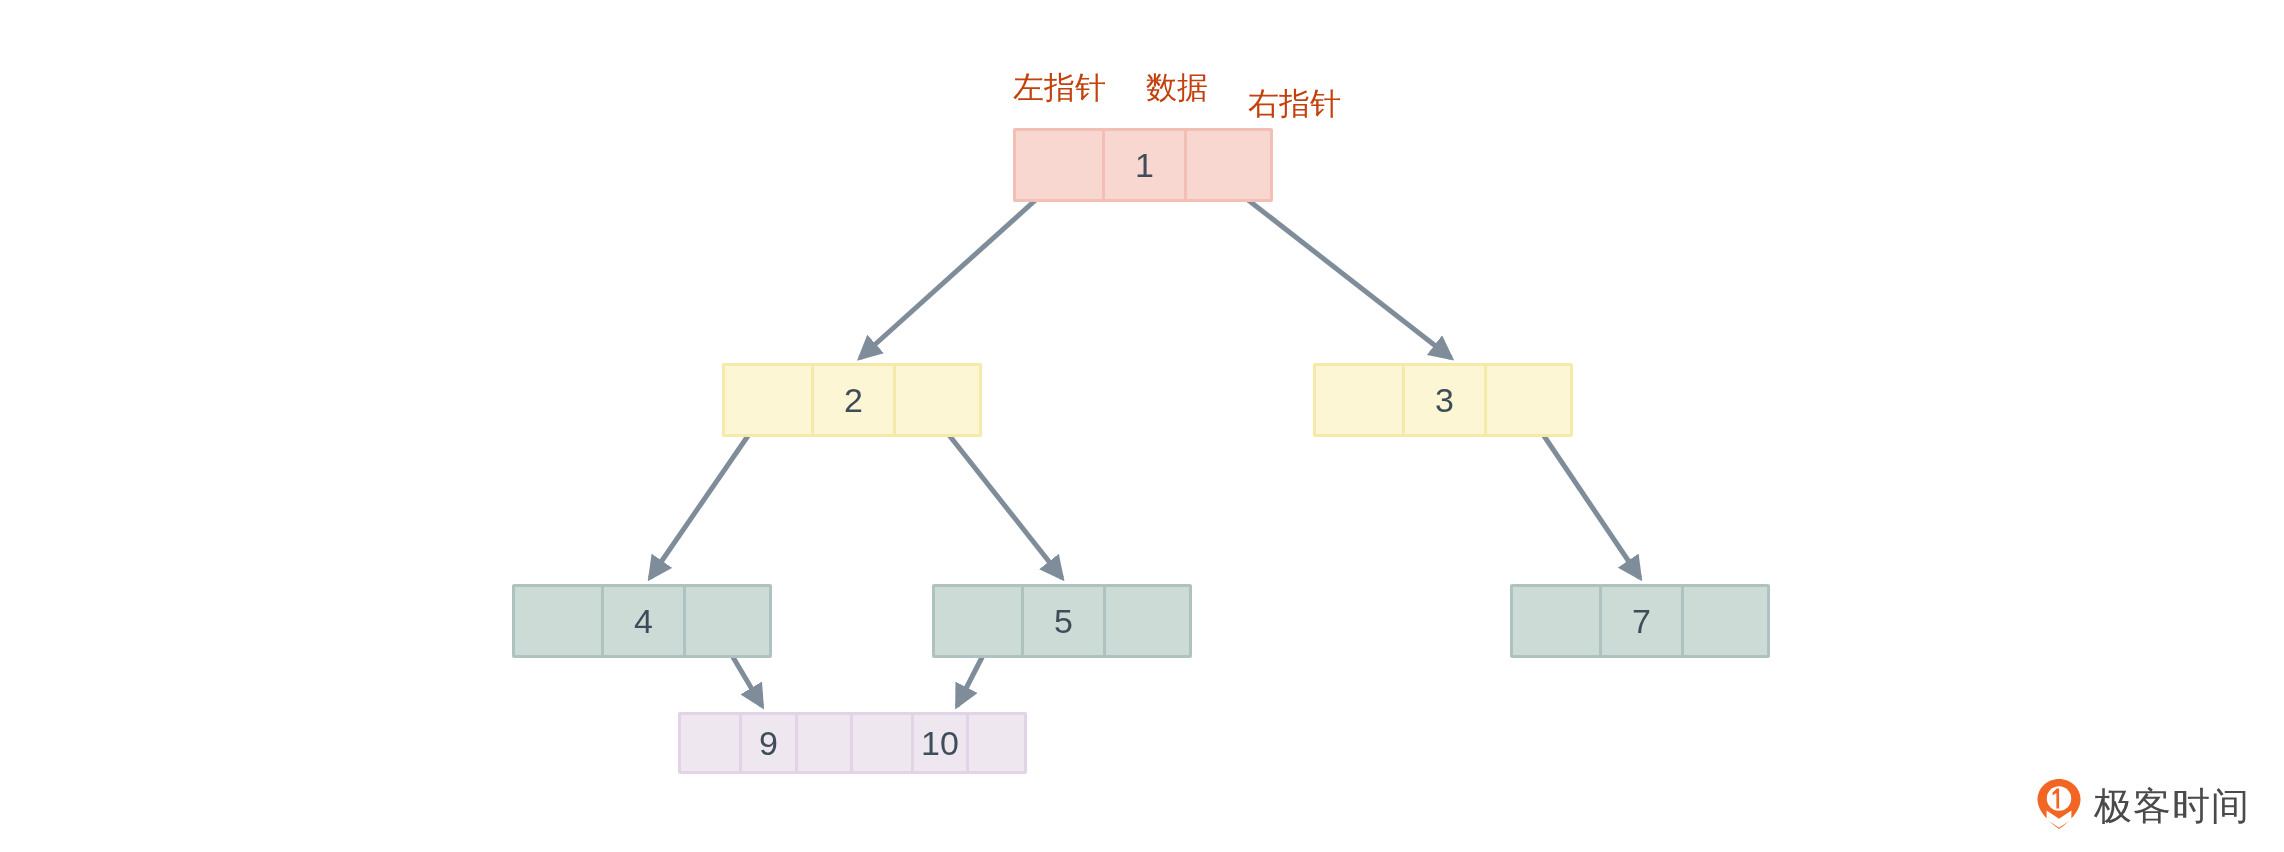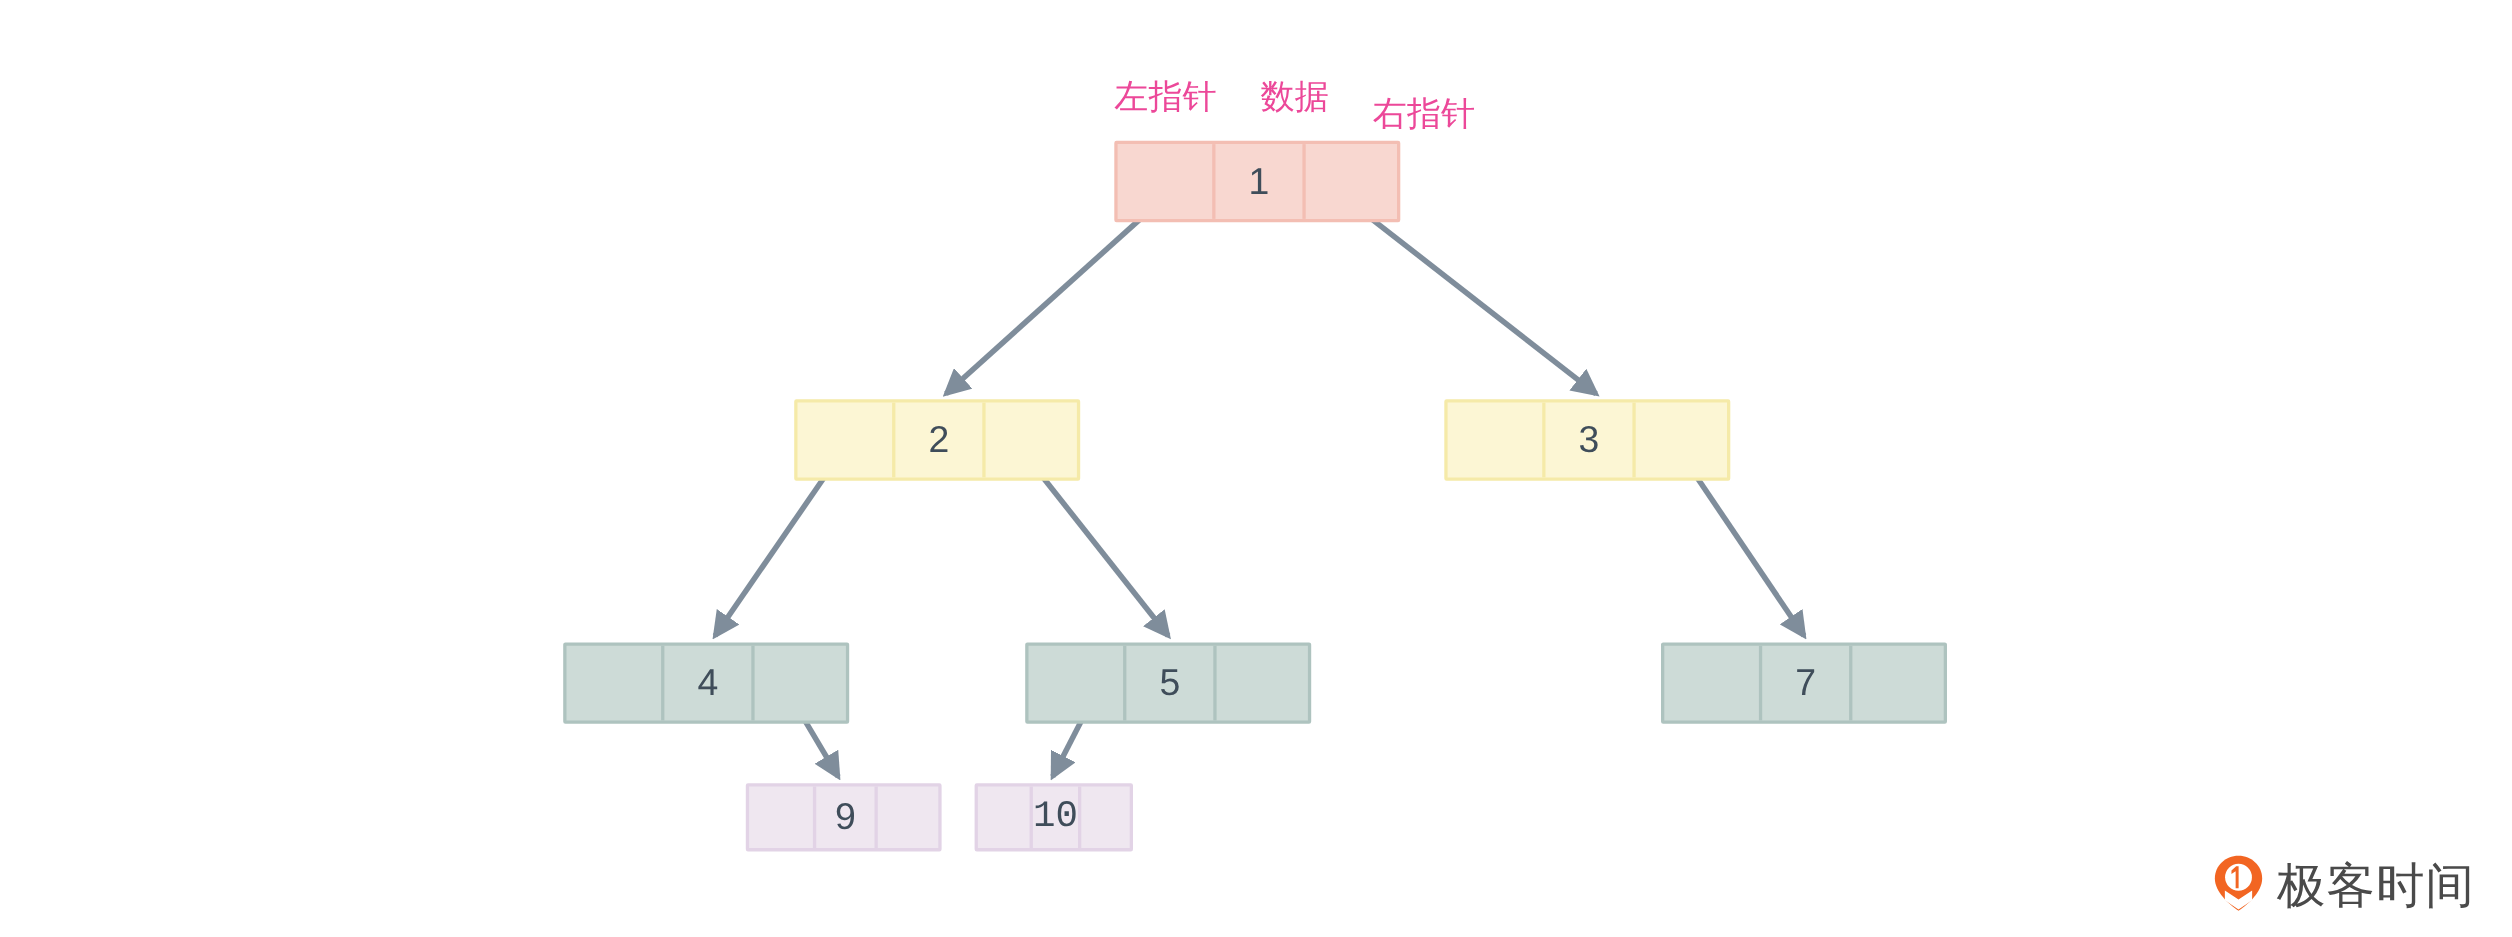--- a/index.html
+++ b/index.html
@@ -30,21 +30,21 @@
     height: 852px;
     z-index: 1;
     pointer-events: none;
   }
 
   
   .col-labels {
     position: absolute;
     z-index: 3;
     display: flex;
-    color: #ec4899;
+    color: #c2410c;
     font-size: 31px;
     line-height: 1;
     white-space: nowrap;
     gap: 40px;
   }
   .col-labels .lbl {
     text-align: center;
   }
 
   
@@ -97,21 +97,21 @@
   #watermark {
     position: absolute;
     right: 34px;
     bottom: 18px;
     z-index: 4;
     display: flex;
     align-items: center;
     gap: 12px;
   }
   #watermark .wm-text {
-    font-size: 44px;
+    font-size: 38px;
     color: #4a4a4a;
     letter-spacing: 1px;
     line-height: 1;
     white-space: nowrap;
   }
 </style>
 </head>
 <body>
 
 <div id="canvas">
@@ -168,21 +168,21 @@
       <div class="node theme-green" style="left: 1510px; top: 584px; width: 260px; height: 74px;">
         <div class="cell ptr"></div>
         <div class="cell data">7</div>
         <div class="cell ptr"></div>
       </div>
       <div class="node theme-purple" style="left: 678px; top: 712px; width: 178px; height: 62px;">
         <div class="cell ptr"></div>
         <div class="cell data">9</div>
         <div class="cell ptr"></div>
       </div>
-      <div class="node theme-purple" style="left: 886px; top: 712px; width: 144px; height: 62px; font-family: Liberation Mono, monospace;">
+      <div class="node theme-purple" style="left: 850px; top: 712px; width: 177px; height: 62px;">
         <div class="cell ptr"></div>
         <div class="cell data">10</div>
         <div class="cell ptr"></div>
       </div>
     </div>
 
   <div id="watermark">
     <span style="display:block;">
       <svg width="46" height="52" viewBox="0 0 46 52" xmlns="http://www.w3.org/2000/svg">
         <path d="M23 1 C11 1 1.5 10.2 1.5 21.6 C1.5 33.5 14 45 23 51 C32 45 44.5 33.5 44.5 21.6 C44.5 10.2 35 1 23 1 Z" fill="#f26522"></path>

